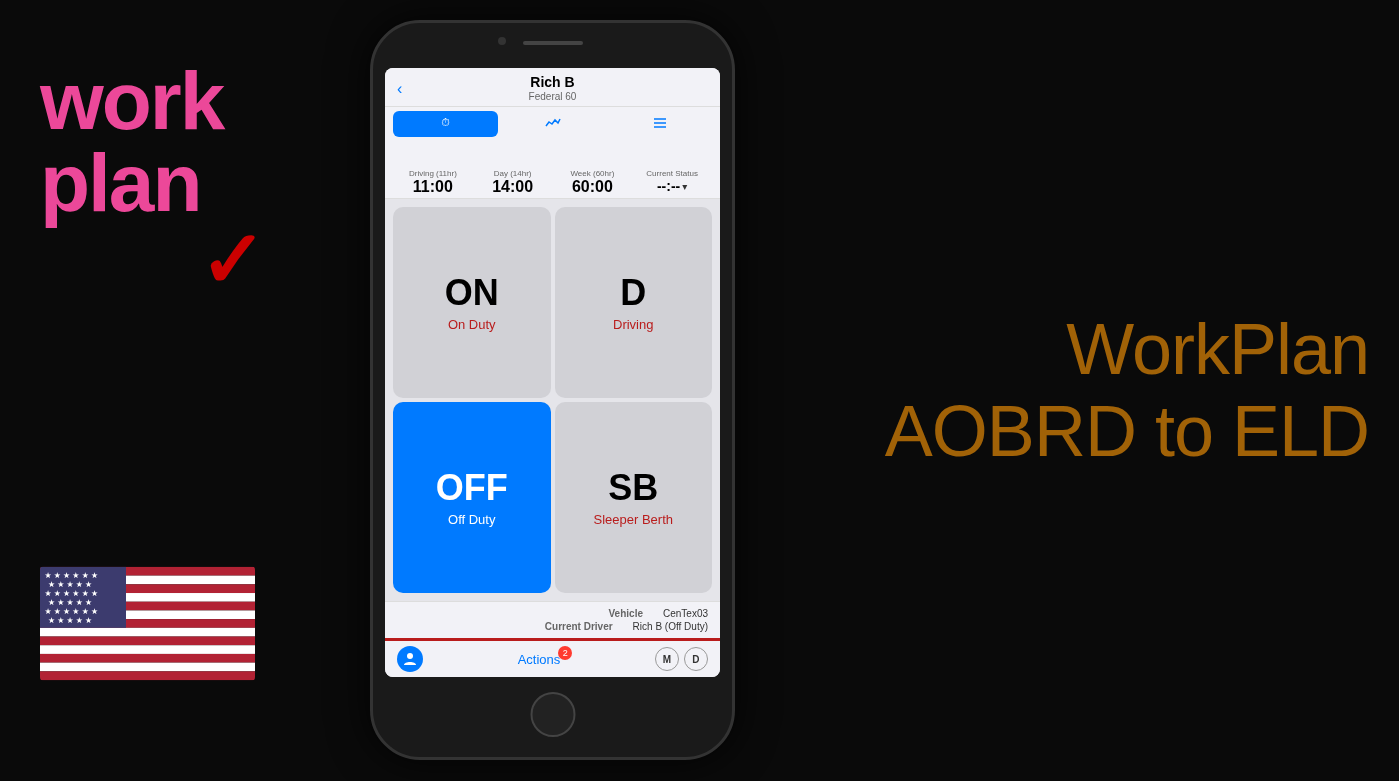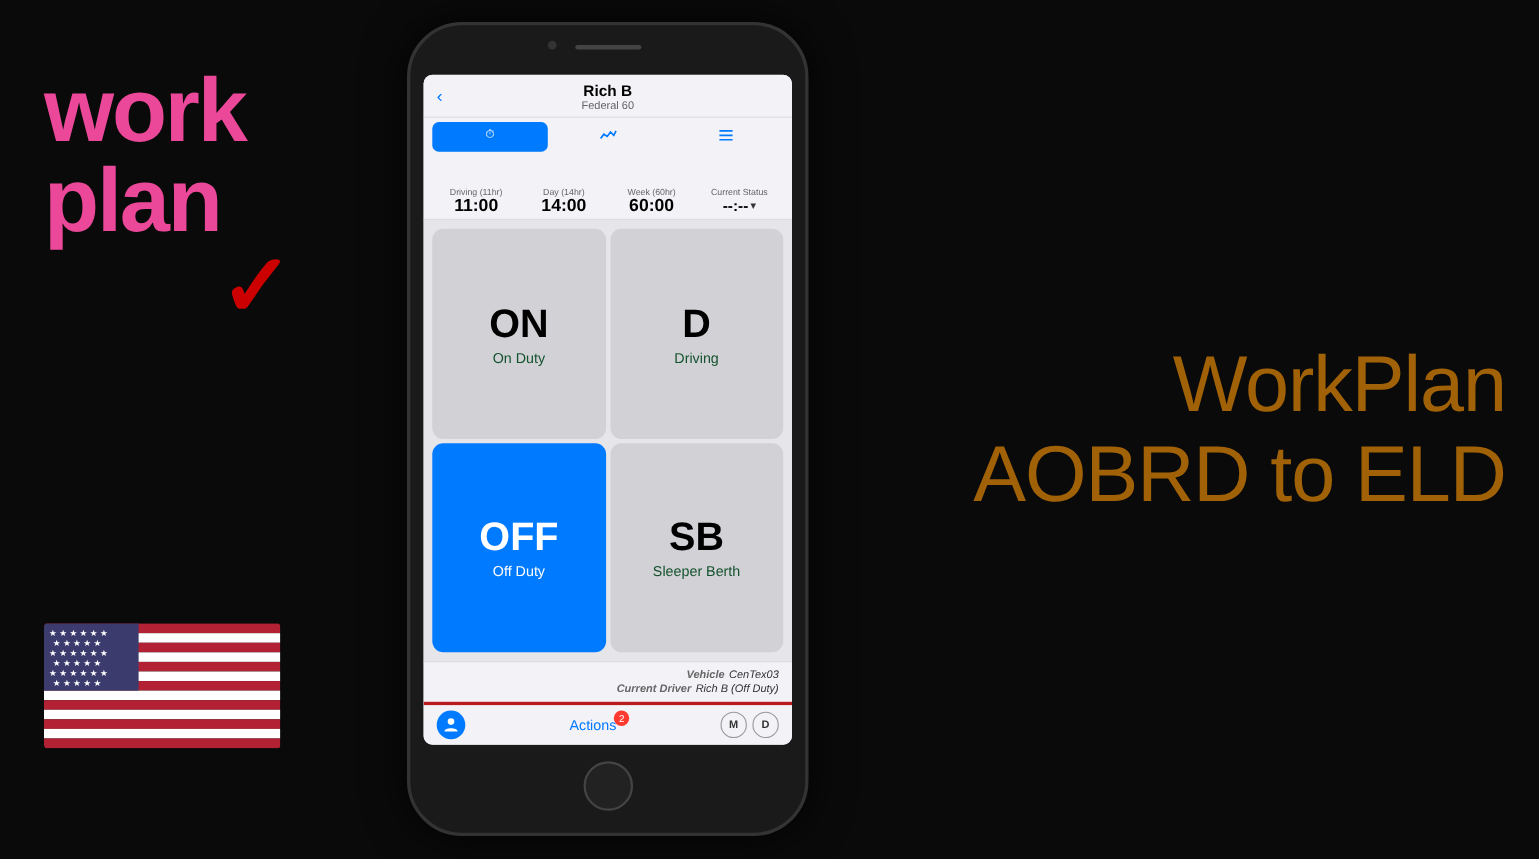--- a/index.html
+++ b/index.html
@@ -214,41 +214,40 @@
       color: #000;
       line-height: 1.1;
     }
 
     .status-btn.active .status-btn-code {
       color: #fff;
     }
 
     .status-btn-label {
       font-size: 13px;
-      color: #14532d;
+      color: #b91c1c;
       margin-top: 4px;
     }
 
     .status-btn.active .status-btn-label {
       color: #fff;
     }
 
     
     .vehicle-info {
       background: #f2f2f7;
       padding: 6px 12px;
       border-top: 1px solid #ddd;
     }
 
     .vehicle-row {
       display: flex;
       justify-content: flex-end;
-      gap: 4px;
+      gap: 20px;
       font-size: 10px;
-      font-style: italic;
     }
 
     .vehicle-label {
       color: #666;
       font-weight: 600;
     }
 
     .vehicle-value {
       color: #333;
     }

